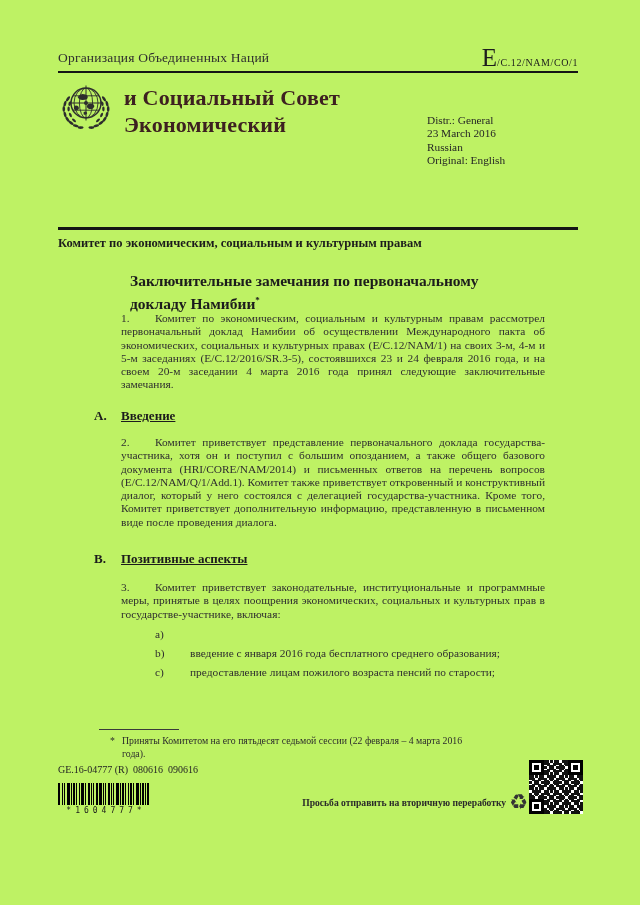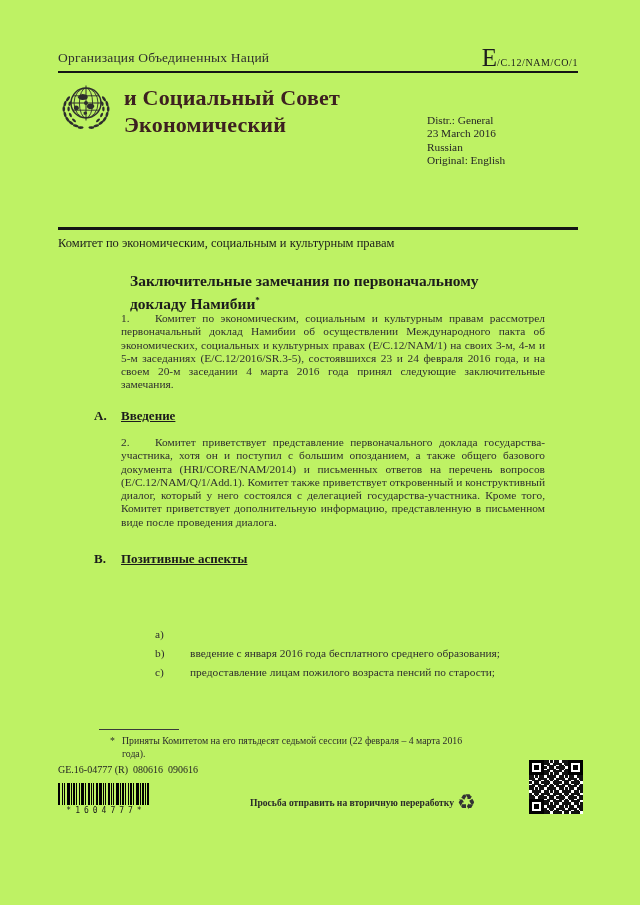--- a/index.html
+++ b/index.html
@@ -17,21 +17,21 @@
   .doc-symbol .big{font-size:25px;line-height:24px;}
   .doc-symbol .small{font-size:10px;letter-spacing:.6px;}
   .rule-1{left:58px;top:71px;width:520px;height:2px;background:var(--rule);}
   .emblem{left:56px;top:79px;width:60px;height:60px;}
   .council-title{
     left:124px;top:84px;font-size:22px;line-height:27px;font-weight:700;
     color:var(--council-title);letter-spacing:.2px;
   }
   .distr{left:427px;top:90px;font-size:11.3px;line-height:13.4px;color:#252525;margin-top:24px;}
   .rule-2{left:58px;top:227px;width:520px;height:3px;background:var(--rule);}
-  .committee{left:58px;top:236px;font-size:12.5px;font-weight:400;color:#1c1c1c;}
+  .committee{left:58px;top:236px;font-size:12.5px;font-weight:700;color:#1c1c1c;}
   .doc-title{
     left:121px;top:262px;width:378px;margin:9px;font-size:15.5px;line-height:19.5px;
     font-weight:700;color:#1c1c1c;
   }
   .doc-title sup{font-size:9px;vertical-align:super;}
   
   .para{margin:0;width:424px;font-size:11.4px;line-height:13.3px;text-align:justify;font-family:Liberation Serif, serif;}
   .para .pnum{display:inline-block;width:34px;}
   .p1{left:121px;top:312px;}
   .p2{left:121px;top:436px;}
@@ -44,21 +44,21 @@
   .list-item{display:flex;font-size:11.4px;line-height:13.4px;margin-bottom:5.5px;}
   .li-label{flex:0 0 35px;}
   
   .footnote-rule{left:99px;top:729px;width:80px;height:0;border-top:1px solid #3a3a3a;}
   .footnote{left:110px;top:735px;width:372px;display:flex;font-size:9.8px;line-height:12.5px;color:#2c2c2c;}
   .fn-marker{flex:0 0 12px;}
   .ge-line{left:58px;top:764px;font-size:10px;white-space:pre;color:#242424;}
   .barcode{left:58px;top:783px;width:92px;height:22px;}
   .barcode-text{left:58px;top:806px;width:96px;text-align:center;font-family:"DejaVu Sans Mono",monospace;
     font-size:8px;letter-spacing:4px;color:#1a1a1a;white-space:nowrap;}
-  .recycle-row{left:250px;top:792px;width:278px;display:flex;align-items:center;gap:3px;}
+  .recycle-row{left:250px;top:792px;width:278px;display:flex;justify-content:flex-end;align-items:center;gap:3px;}
   .recycle-text{font-size:9.6px;font-weight:700;color:#2a2a2a;white-space:nowrap;}
   .recycle-glyph{font-family:"DejaVu Sans",sans-serif;font-size:21px;line-height:21px;color:#333;}
   .qr{left:529px;top:760px;width:54px;height:54px;position:absolute;
     background:
       repeating-conic-gradient(#111 0% 25%, transparent 0% 50%) 0 0/10px 10px,
       repeating-conic-gradient(#111 0% 25%, #fff 0% 50%) 0 0/6px 6px;
   }
   .qr-finder{position:absolute;width:15px;height:15px;border:3px solid #000;background:#fff;
     display:flex;align-items:center;justify-content:center;box-sizing:border-box;}
   .qr-finder .dot{width:5px;height:5px;background:#000;}
@@ -157,20 +157,23 @@
   </h2>
 
   <p class="abs para p2">
     <span class="pnum">2.</span><span>Комитет приветствует представление первоначального доклада государства-участника, хотя он и поступил с большим опозданием, а также общего базового документа (HRI/CORE/NAM/2014) и письменных ответов на перечень вопросов (E/C.12/NAM/Q/1/Add.1). Комитет также приветствует откровенный и конструктивный диалог, который у него состоялся с делегацией государства-участника. Кроме того, Комитет приветствует дополнительную информацию, представленную в письменном виде после проведения диалога.</span>
   </p>
 
   <h2 class="abs sec sec-b">
     <span class="sec-letter">B.</span><span>Позитивные аспекты</span>
   </h2>
 
+  <p class="abs para p3">
+    <span class="pnum">3.</span><span>Комитет приветствует законодательные, институциональные и программные меры, принятые в целях поощрения экономических, социальных и культурных прав в государстве-участнике, включая:</span>
+  </p>
 
   <div class="abs list">
     <div class="list-item">
       <span class="li-label">a)</span>
     </div>
     <div class="list-item">
       <span class="li-label">b)</span>
       <span class="li-text">введение с января 2016 года бесплатного среднего образования;</span>
     </div>
     <div class="list-item">

